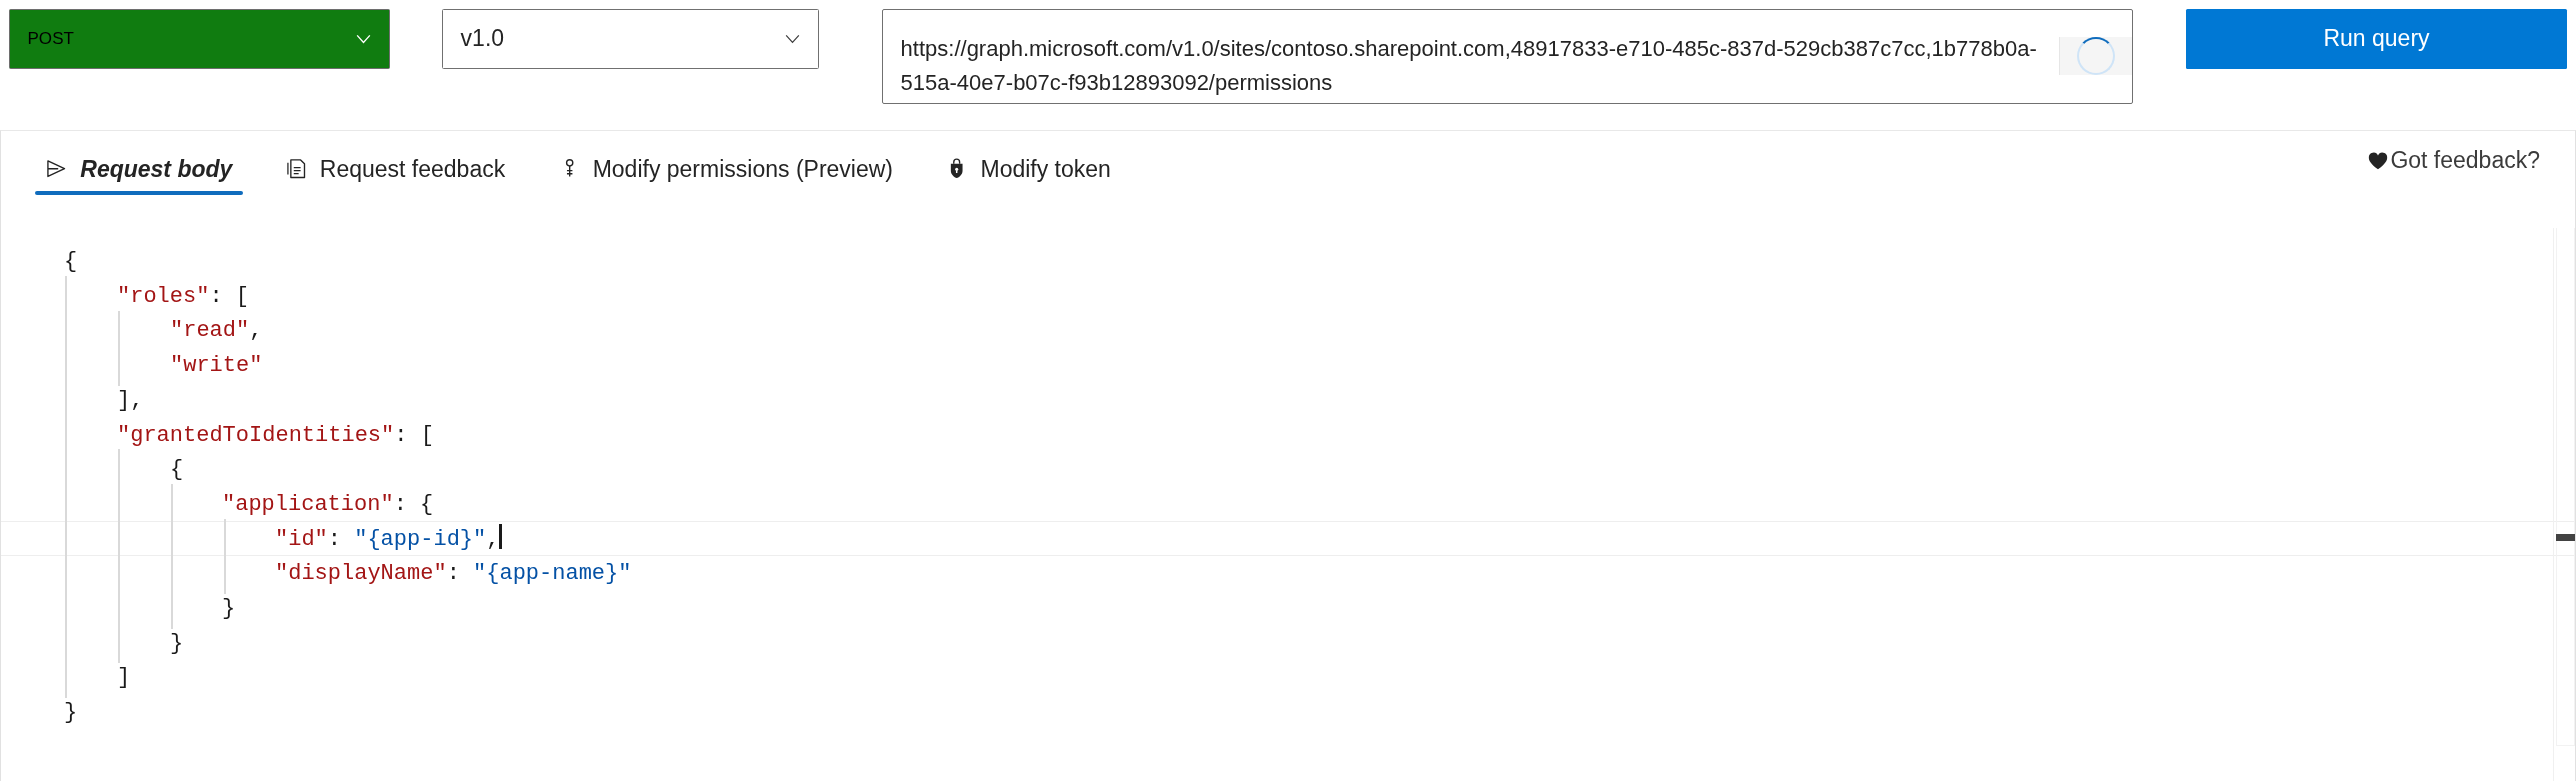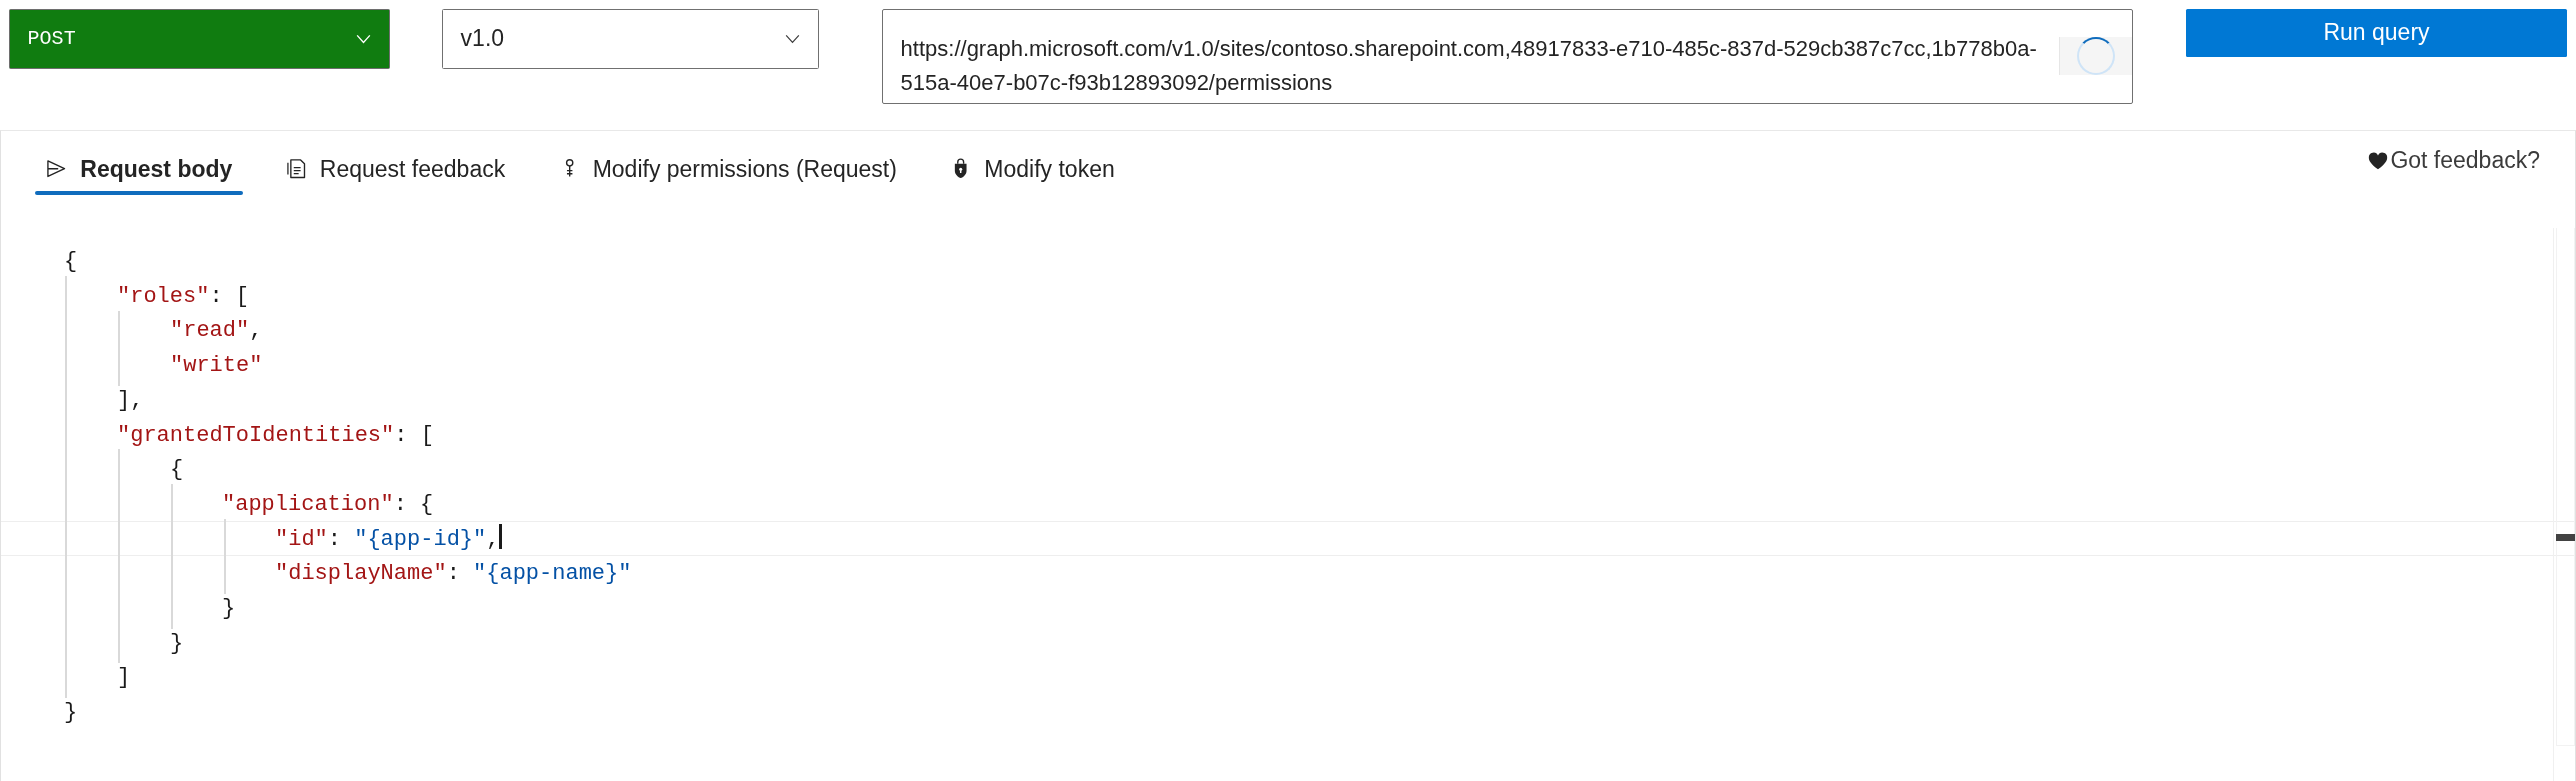--- a/index.html
+++ b/index.html
@@ -34,25 +34,24 @@
     width: 381px; height: 60px;
     background: #107c10;
     border: 0.7px solid #6e6e6e;
     border-radius: 1.5px;
     display: flex;
     align-items: center;
     padding: 0 16px 0 17.6px;
     cursor: pointer;
   }
   .method-select .label {
-    color: #ffffff;
-    font-size: 20px;
+    color: #000000;
+    font-size: 17px;
     letter-spacing: 0.1px;
     flex: 1;
-    font-family: Liberation Mono, monospace;
   }
   .chev {
     width: 19px; height: 19px;
     flex: 0 0 auto;
     display: block;
   }
 
   
   .version-select {
     position: absolute;
@@ -108,21 +107,21 @@
     border: 2.9px solid #cfe4f7;
     border-top-color: #0f6cbd;
     animation: spin 1.3s linear infinite;
   }
   @keyframes spin { to { transform: rotate(360deg); } }
 
   
   .run-query {
     position: absolute;
     left: 2186px; top: 8.8px;
-    width: 381px; height: 48px;
+    width: 381px; height: 60px;
     background: #0078d4;
     border: none;
     border-radius: 1.5px;
     color: #ffffff;
     font-family: "Liberation Sans", sans-serif;
     font-size: 23px;
     cursor: pointer;
   }
 
   
@@ -151,21 +150,21 @@
     align-items: center;
     gap: 11.7px;
     height: 76px;
     padding: 0 10.2px;
     margin-right: 32px;
     cursor: pointer;
     color: #242424;
     font-size: 23px;
     white-space: nowrap;
   }
-  .tab.active { font-weight: bold; }
+  .tab.active { font-weight: bold; font-style: italic; }
   .tab .underline {
     position: absolute;
     left: 0; right: 0; bottom: 11.7px;
     height: 4.4px;
     background: #0f6cbd;
     border-radius: 2.2px;
   }
   .tab-icon {
     width: 23.4px; height: 23.4px;
     display: block;
@@ -312,21 +311,21 @@
           <path d="M9 11 H16 M9 14 H16 M9 17 H14" fill="none" stroke="#242424" stroke-width="1.3"></path>
         </svg>
         <span>Request feedback</span>
       </div>
 
       <div class="tab">
         <svg class="tab-icon" viewBox="0 0 24 24">
           <circle cx="12" cy="6" r="3.2" fill="none" stroke="#242424" stroke-width="1.4"></circle>
           <path d="M12 9.2 V20 M9.2 14 H14.8 M9.2 17.2 H14.8" fill="none" stroke="#242424" stroke-width="1.4"></path>
         </svg>
-        <span>Modify permissions (Request)</span>
+        <span>Modify permissions (Preview)</span>
       </div>
 
       <div class="tab">
         <svg class="tab-icon" viewBox="0 0 24 24">
           <path d="M9 7 V5.2 A3 3 0 0 1 15 5.2 V7" fill="none" stroke="#242424" stroke-width="1.4"></path>
           <path d="M6 7 H18 V14 C18 18 14.5 20.8 12 21.6 C9.5 20.8 6 18 6 14 Z" fill="#242424"></path>
           <circle cx="12" cy="12.6" r="1.6" fill="#ffffff"></circle>
           <path d="M12 13.6 V16.4" stroke="#ffffff" stroke-width="1.5"></path>
         </svg>
         <span>Modify token</span>

